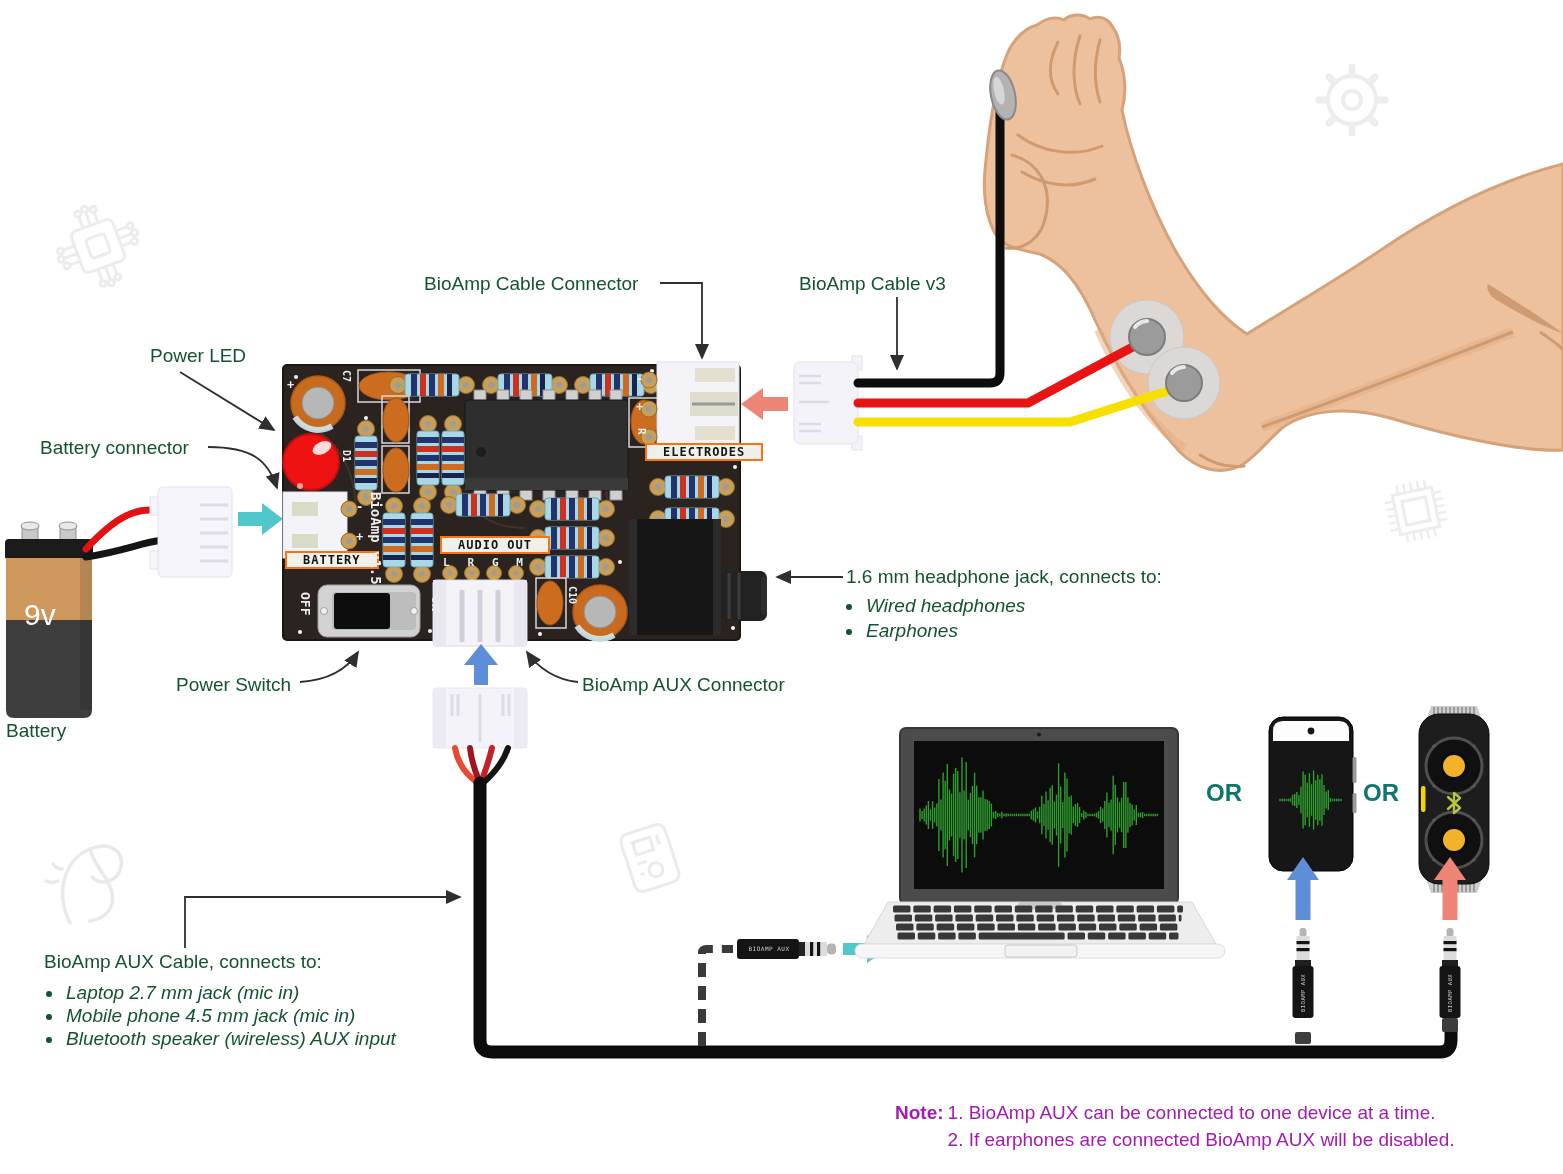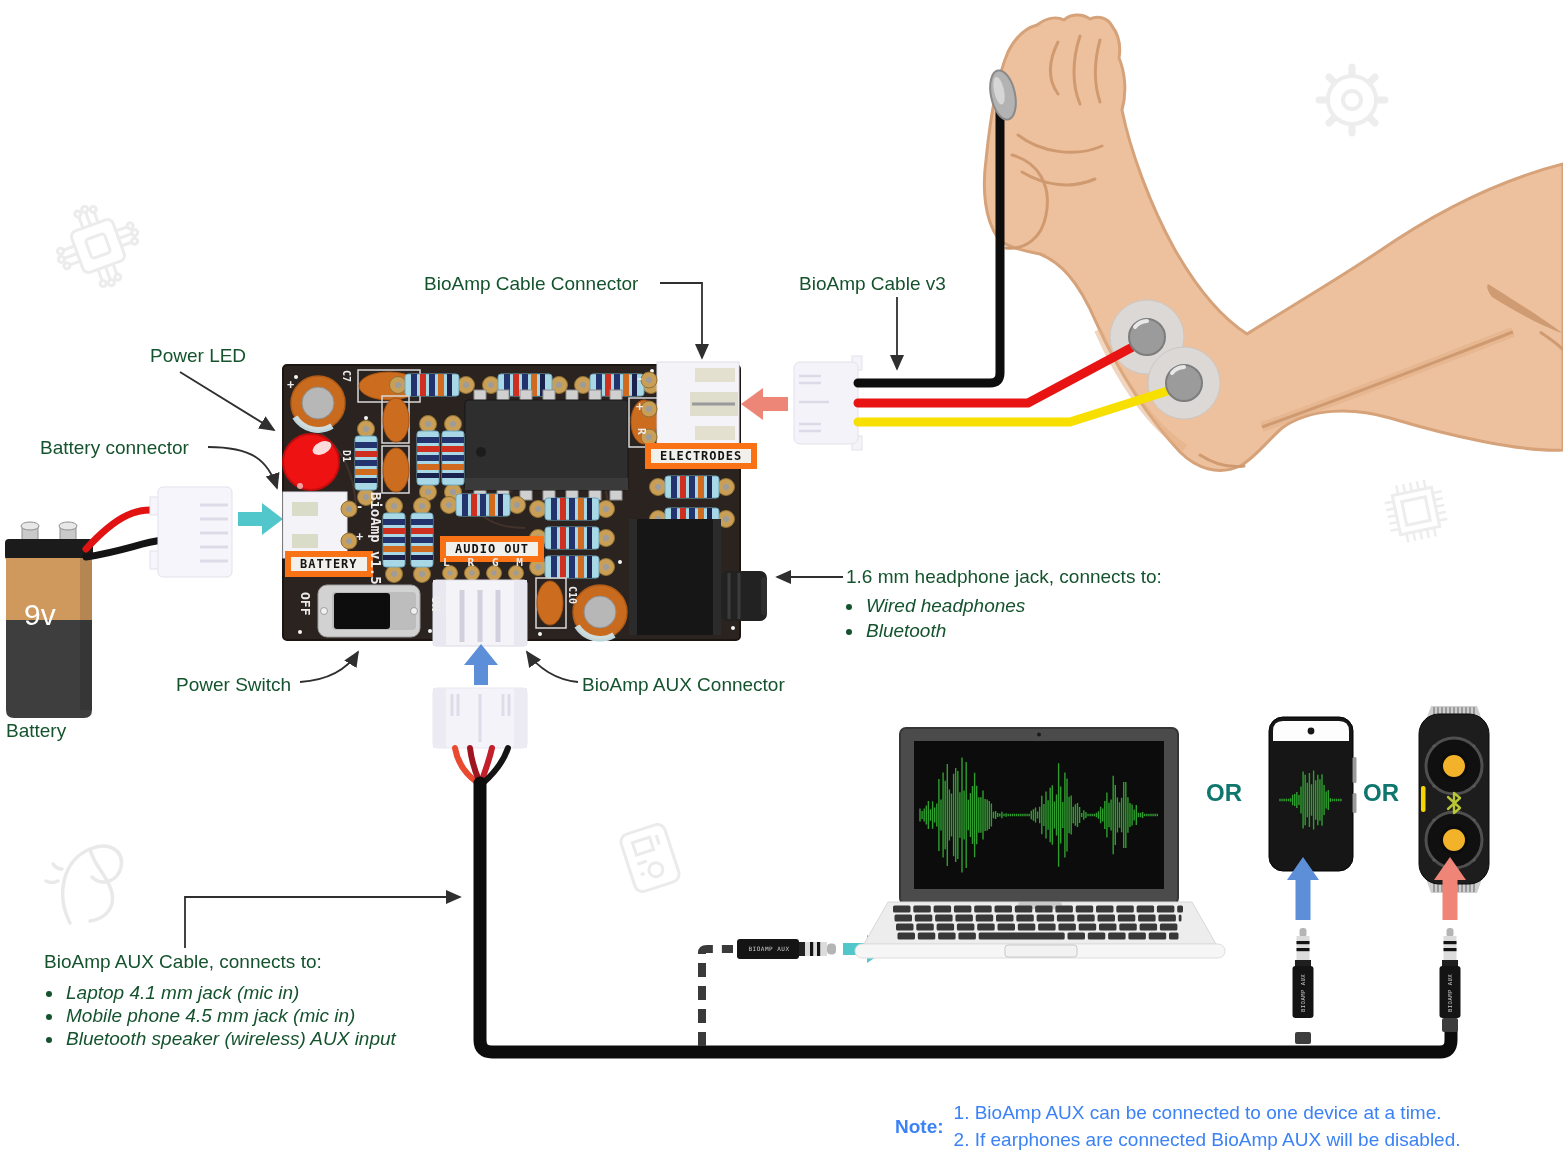--- a/index.html
+++ b/index.html
@@ -2,31 +2,31 @@
 <html><head>
 <meta charset="utf-8">
 <style>
   html,body{margin:0;padding:0;background:#ffffff;}
   #canvas{position:relative;width:1563px;height:1174px;background:#ffffff;overflow:hidden;
           font-family:"Liberation Sans",sans-serif;}
   #scene{position:absolute;left:0;top:0;z-index:1;}
   .lbl{position:absolute;z-index:3;font:19px/1.25 "Liberation Sans",sans-serif;color:#14532d;white-space:nowrap;}
   .bold{font-weight:700;}
   .chip{position:absolute;z-index:3;font:bold 12px "DejaVu Sans Mono",monospace;background:#f1f0ea;
-        color:#141414;border:6px solid #f97316;padding:0px 9px;letter-spacing:1px;white-space:nowrap;}
+        color:#141414;border:2px solid #f97316;padding:0px 16px;letter-spacing:1px;white-space:nowrap;}
   .ssk{position:absolute;z-index:3;font:bold 12px "DejaVu Sans Mono",monospace;color:#ececec;white-space:nowrap;}
   .rot{transform:rotate(90deg);transform-origin:0 0;}
   .rotccw{transform:rotate(-90deg);transform-origin:0 0;}
   ul.blist{margin:0;padding:0 0 0 18px;font-style:italic;}
   ul.blist li{margin:0;padding:0 0 0 2px;}
   .plugtxt{position:absolute;z-index:3;font:5.5px "DejaVu Sans Mono",monospace;color:#c9c9c9;
            letter-spacing:.5px;white-space:nowrap;}
   .ortxt{position:absolute;z-index:3;font:bold 24px "Liberation Sans",sans-serif;color:#0f766e;}
-  .notewrap{position:absolute;z-index:3;left:895px;top:1099px;display:flex;gap:10px;
-            font:19px/27px "Liberation Sans",sans-serif;color:#3b82f6;white-space:nowrap;align-items:center;}
+  .notewrap{position:absolute;z-index:3;left:895px;top:1099px;display:flex;gap:4px;
+            font:19px/27px "Liberation Sans",sans-serif;color:#a21caf;white-space:nowrap;}
 </style>
 </head>
 <body>
 
 <div id="canvas">
 
 <svg id="scene" width="1563" height="1174" viewBox="0 0 1563 1174">
 <defs>
   <marker id="ah" orient="auto" markerWidth="11" markerHeight="10" refX="8" refY="4">
     <path d="M0,0L9,4L0,8z" fill="#2f2f2f"></path>
@@ -507,26 +507,26 @@
 <div class="lbl" style="left:150px;top:344px">Power LED</div>
 <div class="lbl" style="left:40px;top:436px">Battery connector</div>
 <div class="lbl" style="left:424px;top:272px">BioAmp Cable Connector</div>
 <div class="lbl" style="left:799px;top:272px">BioAmp Cable v3</div>
 <div class="lbl" style="left:176px;top:673px">Power Switch</div>
 <div class="lbl" style="left:582px;top:673px">BioAmp AUX Connector</div>
 
 <div class="lbl" style="left:846px;top:565px">1.6 mm headphone jack, connects to:</div>
 <ul class="blist lbl" style="left:846px;top:593px;line-height:25px">
   <li>Wired headphones</li>
-  <li>Bluetooth</li>
+  <li>Earphones</li>
 </ul>
 
 <div class="lbl" style="left:44px;top:950px">BioAmp AUX Cable, connects to:</div>
 <ul class="blist lbl" style="left:46px;top:981px;line-height:23px">
-  <li>Laptop 4.1 mm jack (mic in)</li>
+  <li>Laptop 2.7 mm jack (mic in)</li>
   <li>Mobile phone 4.5 mm jack (mic in)</li>
   <li>Bluetooth speaker (wireless) AUX input</li>
 </ul>
 
 <div class="lbl" style="left:6px;top:719px">Battery</div>
 <div class="lbl" style="left:24px;top:596px;color:#ffffff;font-size:30px">9v</div>
 
 <div class="ortxt" style="left:1206px;top:779px">OR</div>
 <div class="ortxt" style="left:1363px;top:779px">OR</div>
 

